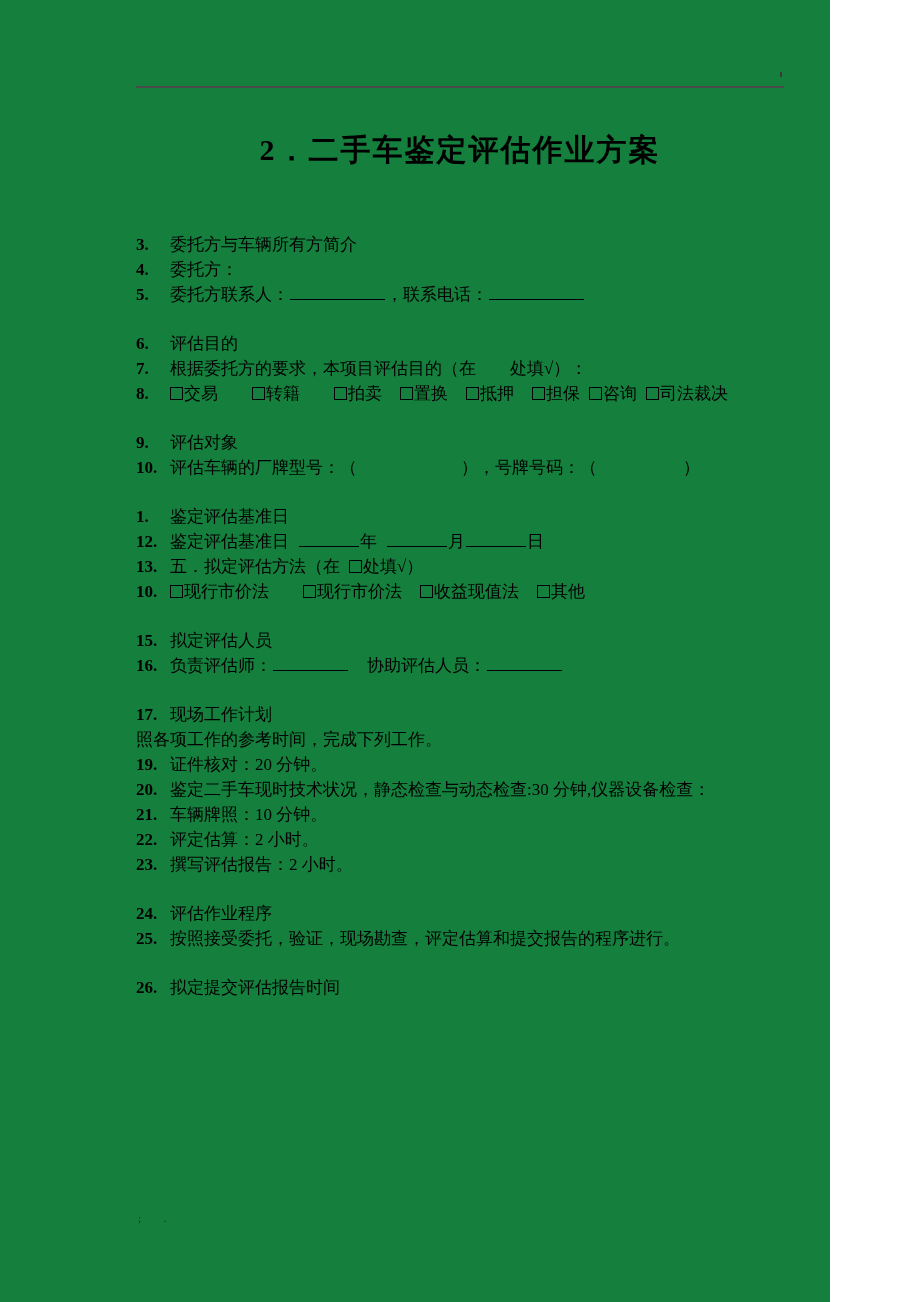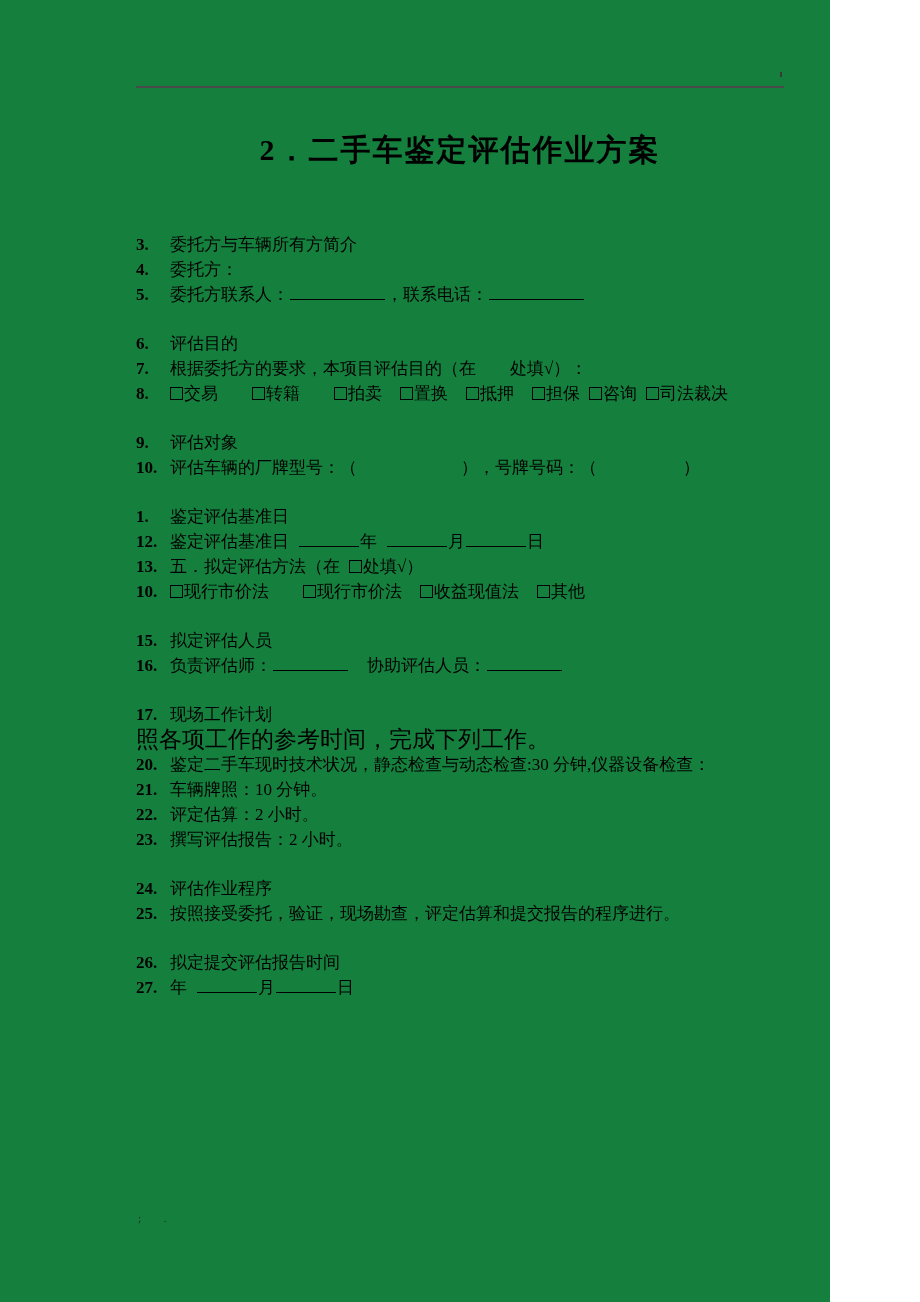--- a/index.html
+++ b/index.html
@@ -83,21 +83,21 @@
   }
   .line .txt {
     flex: 1 1 auto;
   }
   .line.heading .txt {
     font-weight: normal;
   }
 
   
   .cont {
-    font-size: 23px;
+    font-size: 17px;
     line-height: 25px;
     white-space: nowrap;
   }
 
   .gap {
     height: 24px;
   }
 
   
   .blank {
@@ -233,20 +233,24 @@
 
     <div class="gap"></div>
 
     <div class="line heading">
       <span class="num">17.</span>
       <span class="txt">现场工作计划</span>
     </div>
 
     <div class="cont">照各项工作的参考时间，完成下列工作。</div>
 
+    <div class="line">
+      <span class="num">19.</span>
+      <span class="txt">证件核对：20 分钟。</span>
+    </div>
 
     <div class="line">
       <span class="num">20.</span>
       <span class="txt">鉴定二手车现时技术状况，静态检查与动态检查:30 分钟,仪器设备检查：</span>
     </div>
 
     <div class="line">
       <span class="num">21.</span>
       <span class="txt">车辆牌照：10 分钟。</span>
     </div>
@@ -273,22 +277,18 @@
       <span class="txt">按照接受委托，验证，现场勘查，评定估算和提交报告的程序进行。</span>
     </div>
 
     <div class="gap"></div>
 
     <div class="line heading">
       <span class="num">26.</span>
       <span class="txt">拟定提交评估报告时间</span>
     </div>
 
-    <div class="line">
-      <span class="num">27.</span>
-      <span class="txt"><span>年</span><span class="sp-sm"></span><span class="blank b-w60"></span><span>月</span><span class="blank b-w60"></span><span>日</span></span>
-    </div>
 
   </div>
 
   <div class="footer-marks">; .</div>
 
 </div>
 
 </body></html>

